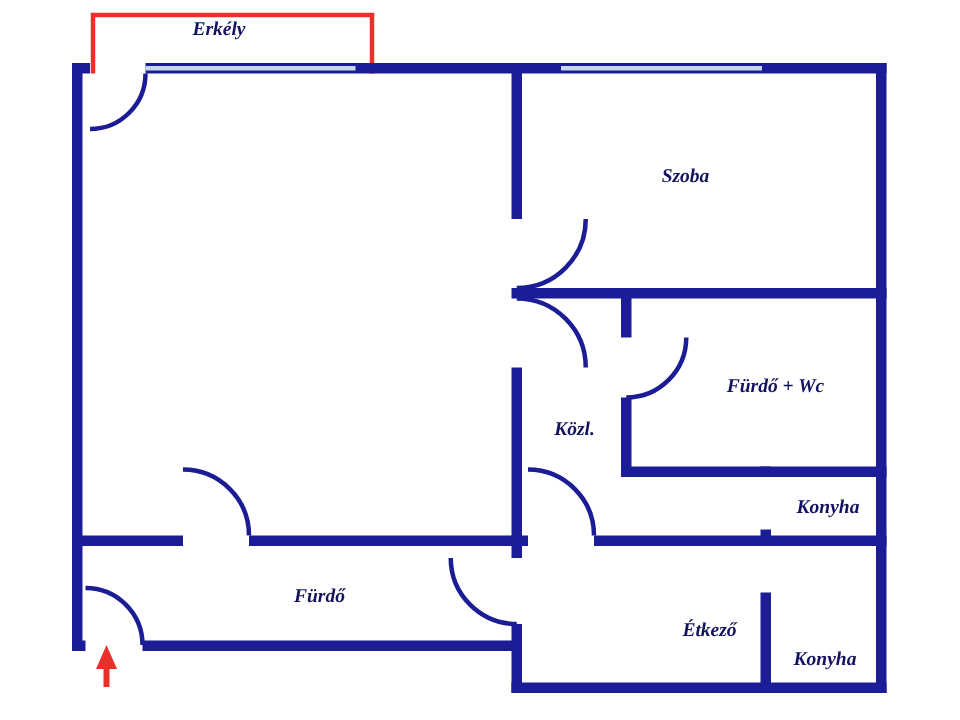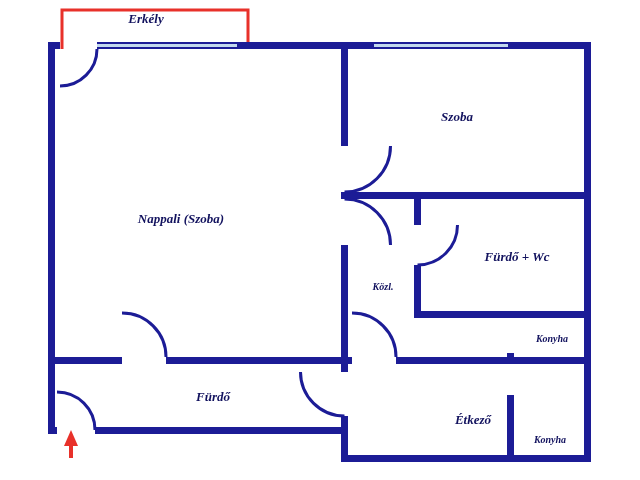--- a/index.html
+++ b/index.html
@@ -32,21 +32,21 @@
   .room-label {
     position: absolute;
     transform: translate(-50%, -50%);
     font-weight: bold;
     font-style: italic;
     font-size: 13px;
     color: var(--label);
     white-space: nowrap;
     user-select: none;
   }
-  .room-label.small { font-size: 10px; }
+  .room-label.small { font-size: 13px; }
 </style>
 </head>
 <body>
 
 <div class="floorplan">
 
   <svg class="plan-svg" viewBox="0 0 640 480">
 
     <g>
       <path d="M62,49 L62,10 L248,10 L248,49" fill="none" stroke="var(--accent-red)" stroke-width="3"></path>
@@ -105,21 +105,20 @@
       <path d="M95,430 A38,38 0 0 0 57,392"></path>
     </g>
 
     <g>
       <line x1="71" y1="458" x2="71" y2="442" stroke="var(--accent-red)" stroke-width="4"></line>
       <polygon points="71,430 64,446 78,446" fill="var(--accent-red)"></polygon>
     </g>
   </svg>
 
   <div class="room-label" style="left:146px; top:19px;">Erkély</div>
-  <div class="room-label" style="left:181px; top:219px;">Nappali (Szoba)</div>
   <div class="room-label" style="left:457px; top:117px;">Szoba</div>
   <div class="room-label" style="left:517px; top:257px;">Fürdő + Wc</div>
   <div class="room-label small" style="left:383px; top:286px;">Közl.</div>
   <div class="room-label small" style="left:552px; top:338px;">Konyha</div>
   <div class="room-label" style="left:213px; top:397px;">Fürdő</div>
   <div class="room-label" style="left:425px; top:420px;margin-left:48px;">Étkező</div>
   <div class="room-label small" style="left:550px; top:439px;font-style:italic;">Konyha</div>
 
 </div>
 

